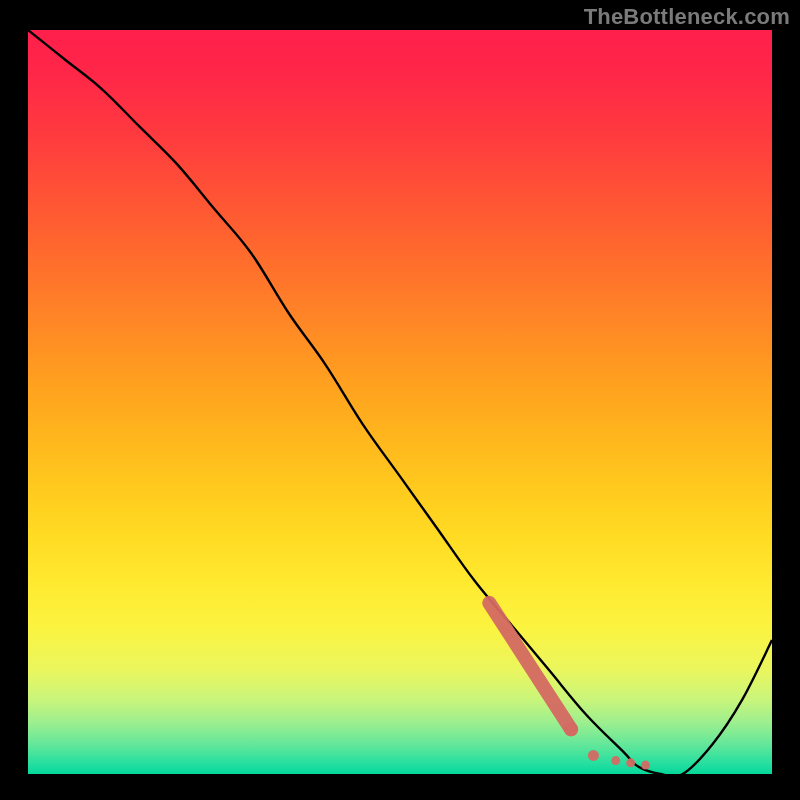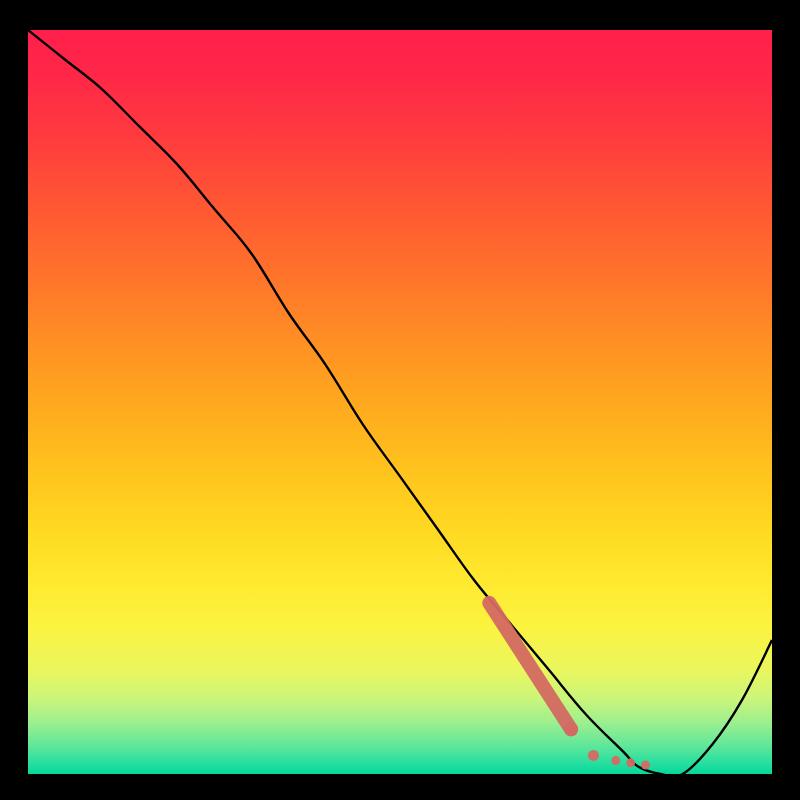--- a/index.html
+++ b/index.html
@@ -36,20 +36,21 @@
   }
   svg {
     display: block;
   }
 </style>
 </head>
 <body>
 
 <div class="stage">
 
+  <div class="watermark">TheBottleneck.com</div>
 
   <div class="plot">
     <svg id="chart-svg" viewBox="0 0 744 744" width="744" height="744">
       <defs>
         <linearGradient id="bg-grad" x1="0" y1="0" x2="0" y2="1">
             <stop offset="0%" stop-color="#ff1f4b"></stop>
             <stop offset="6%" stop-color="#ff2748"></stop>
             <stop offset="14.000000000000002%" stop-color="#ff3a3f"></stop>
             <stop offset="22%" stop-color="#ff5235"></stop>
             <stop offset="30%" stop-color="#ff6a2d"></stop>

